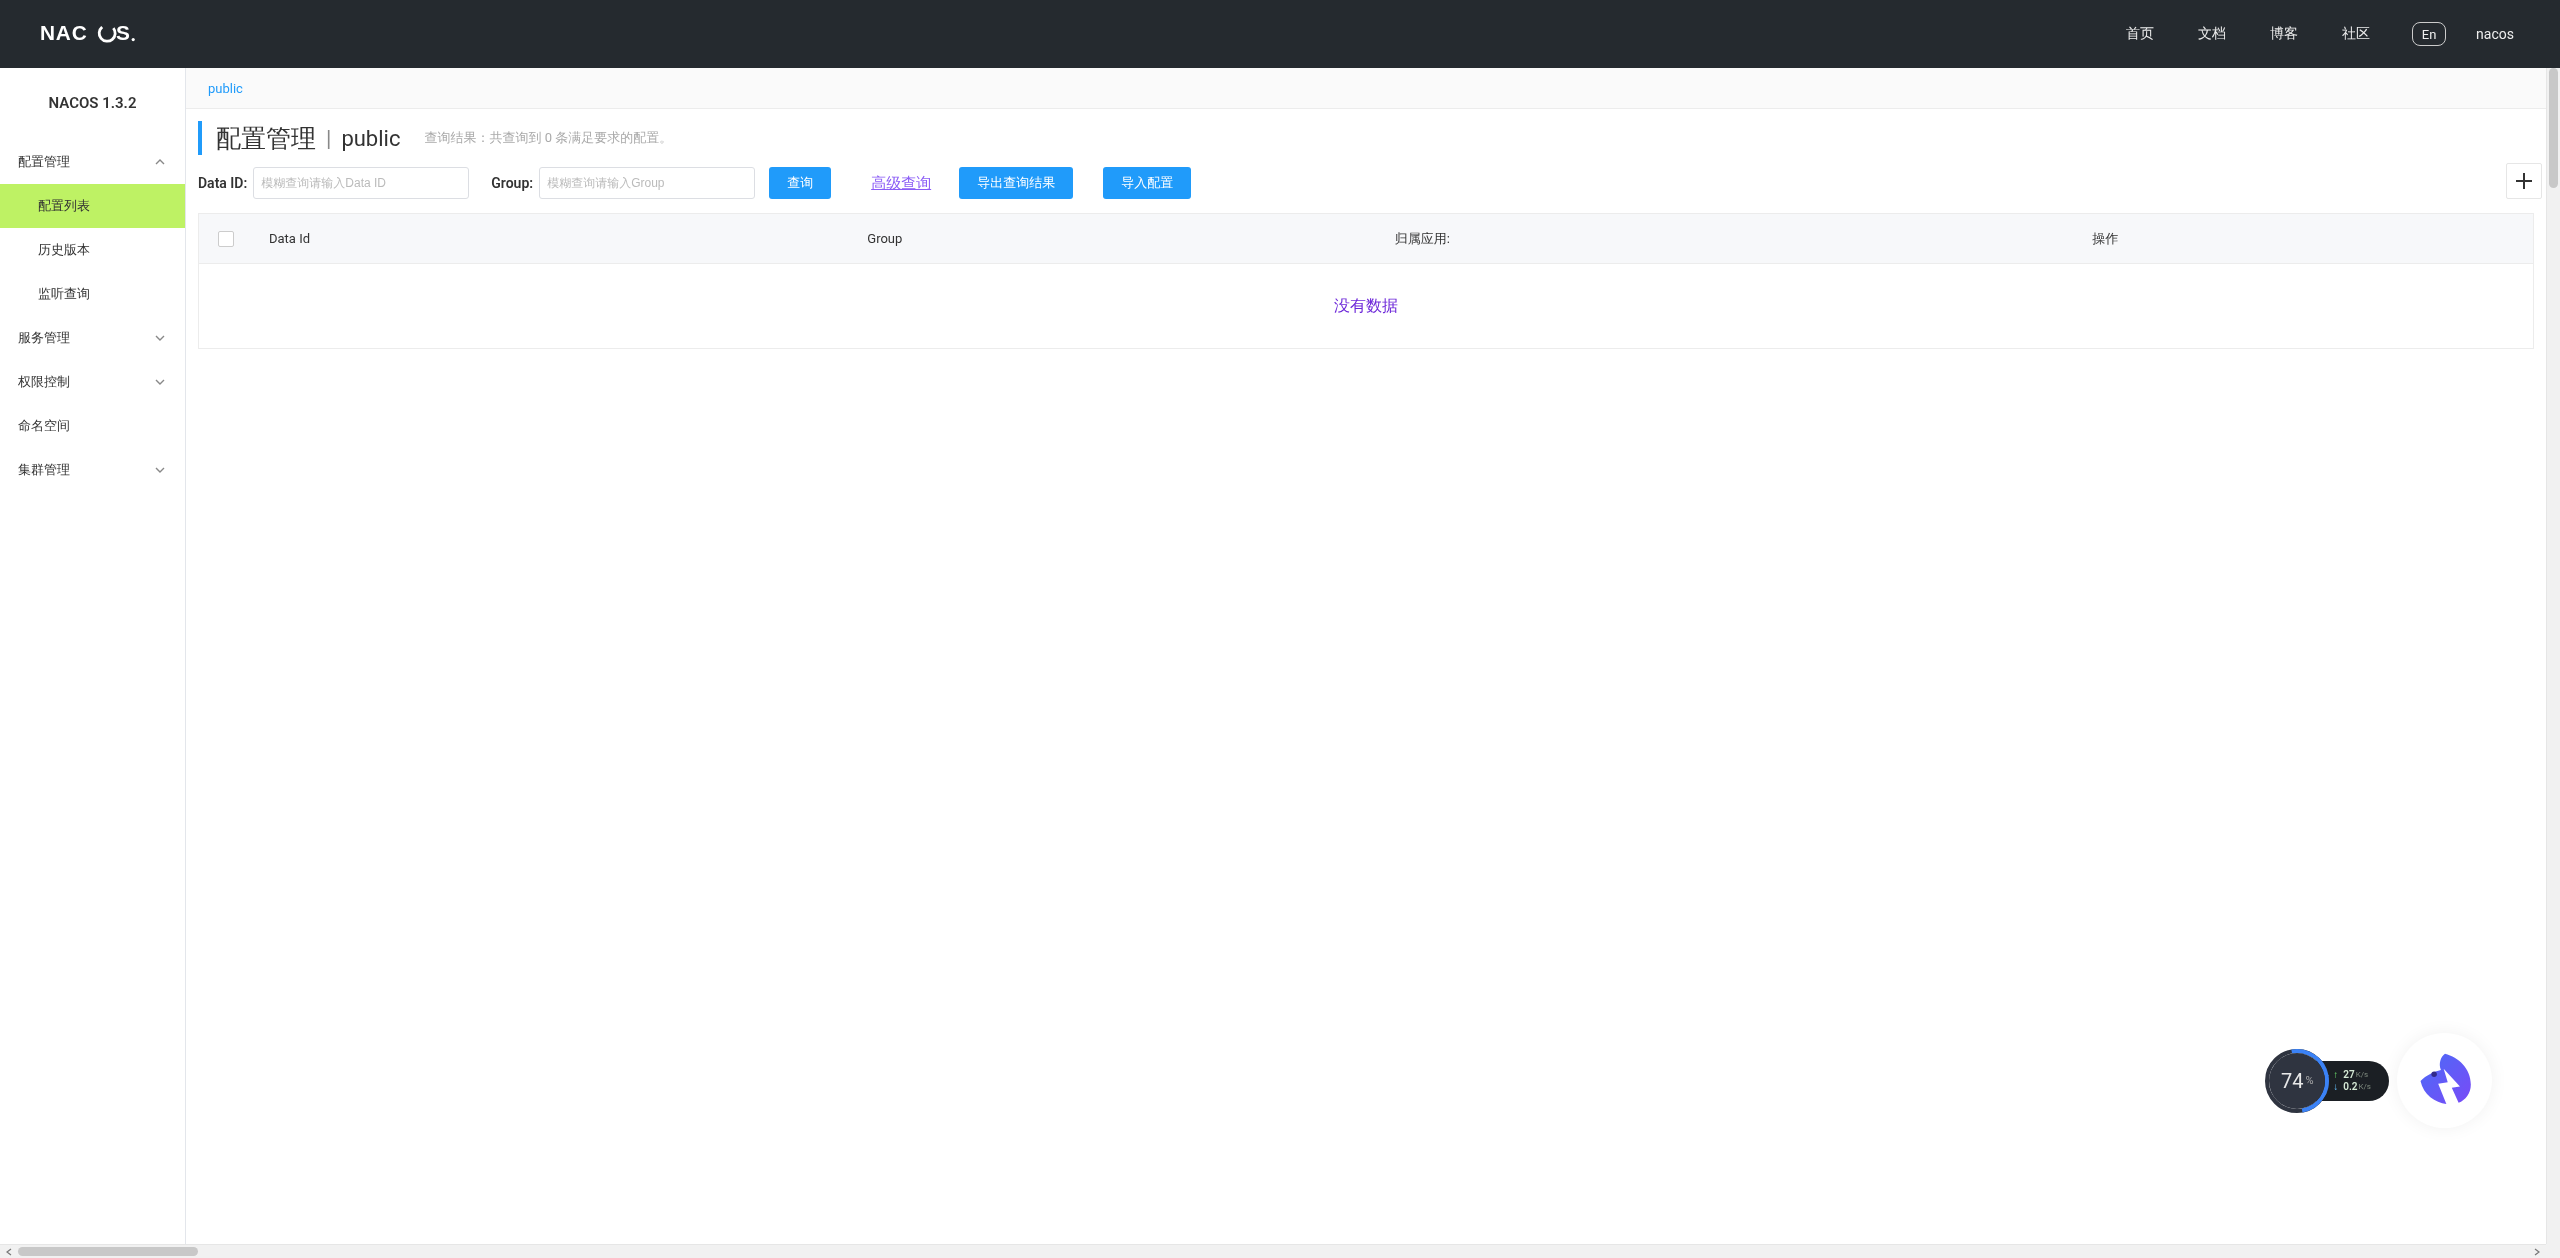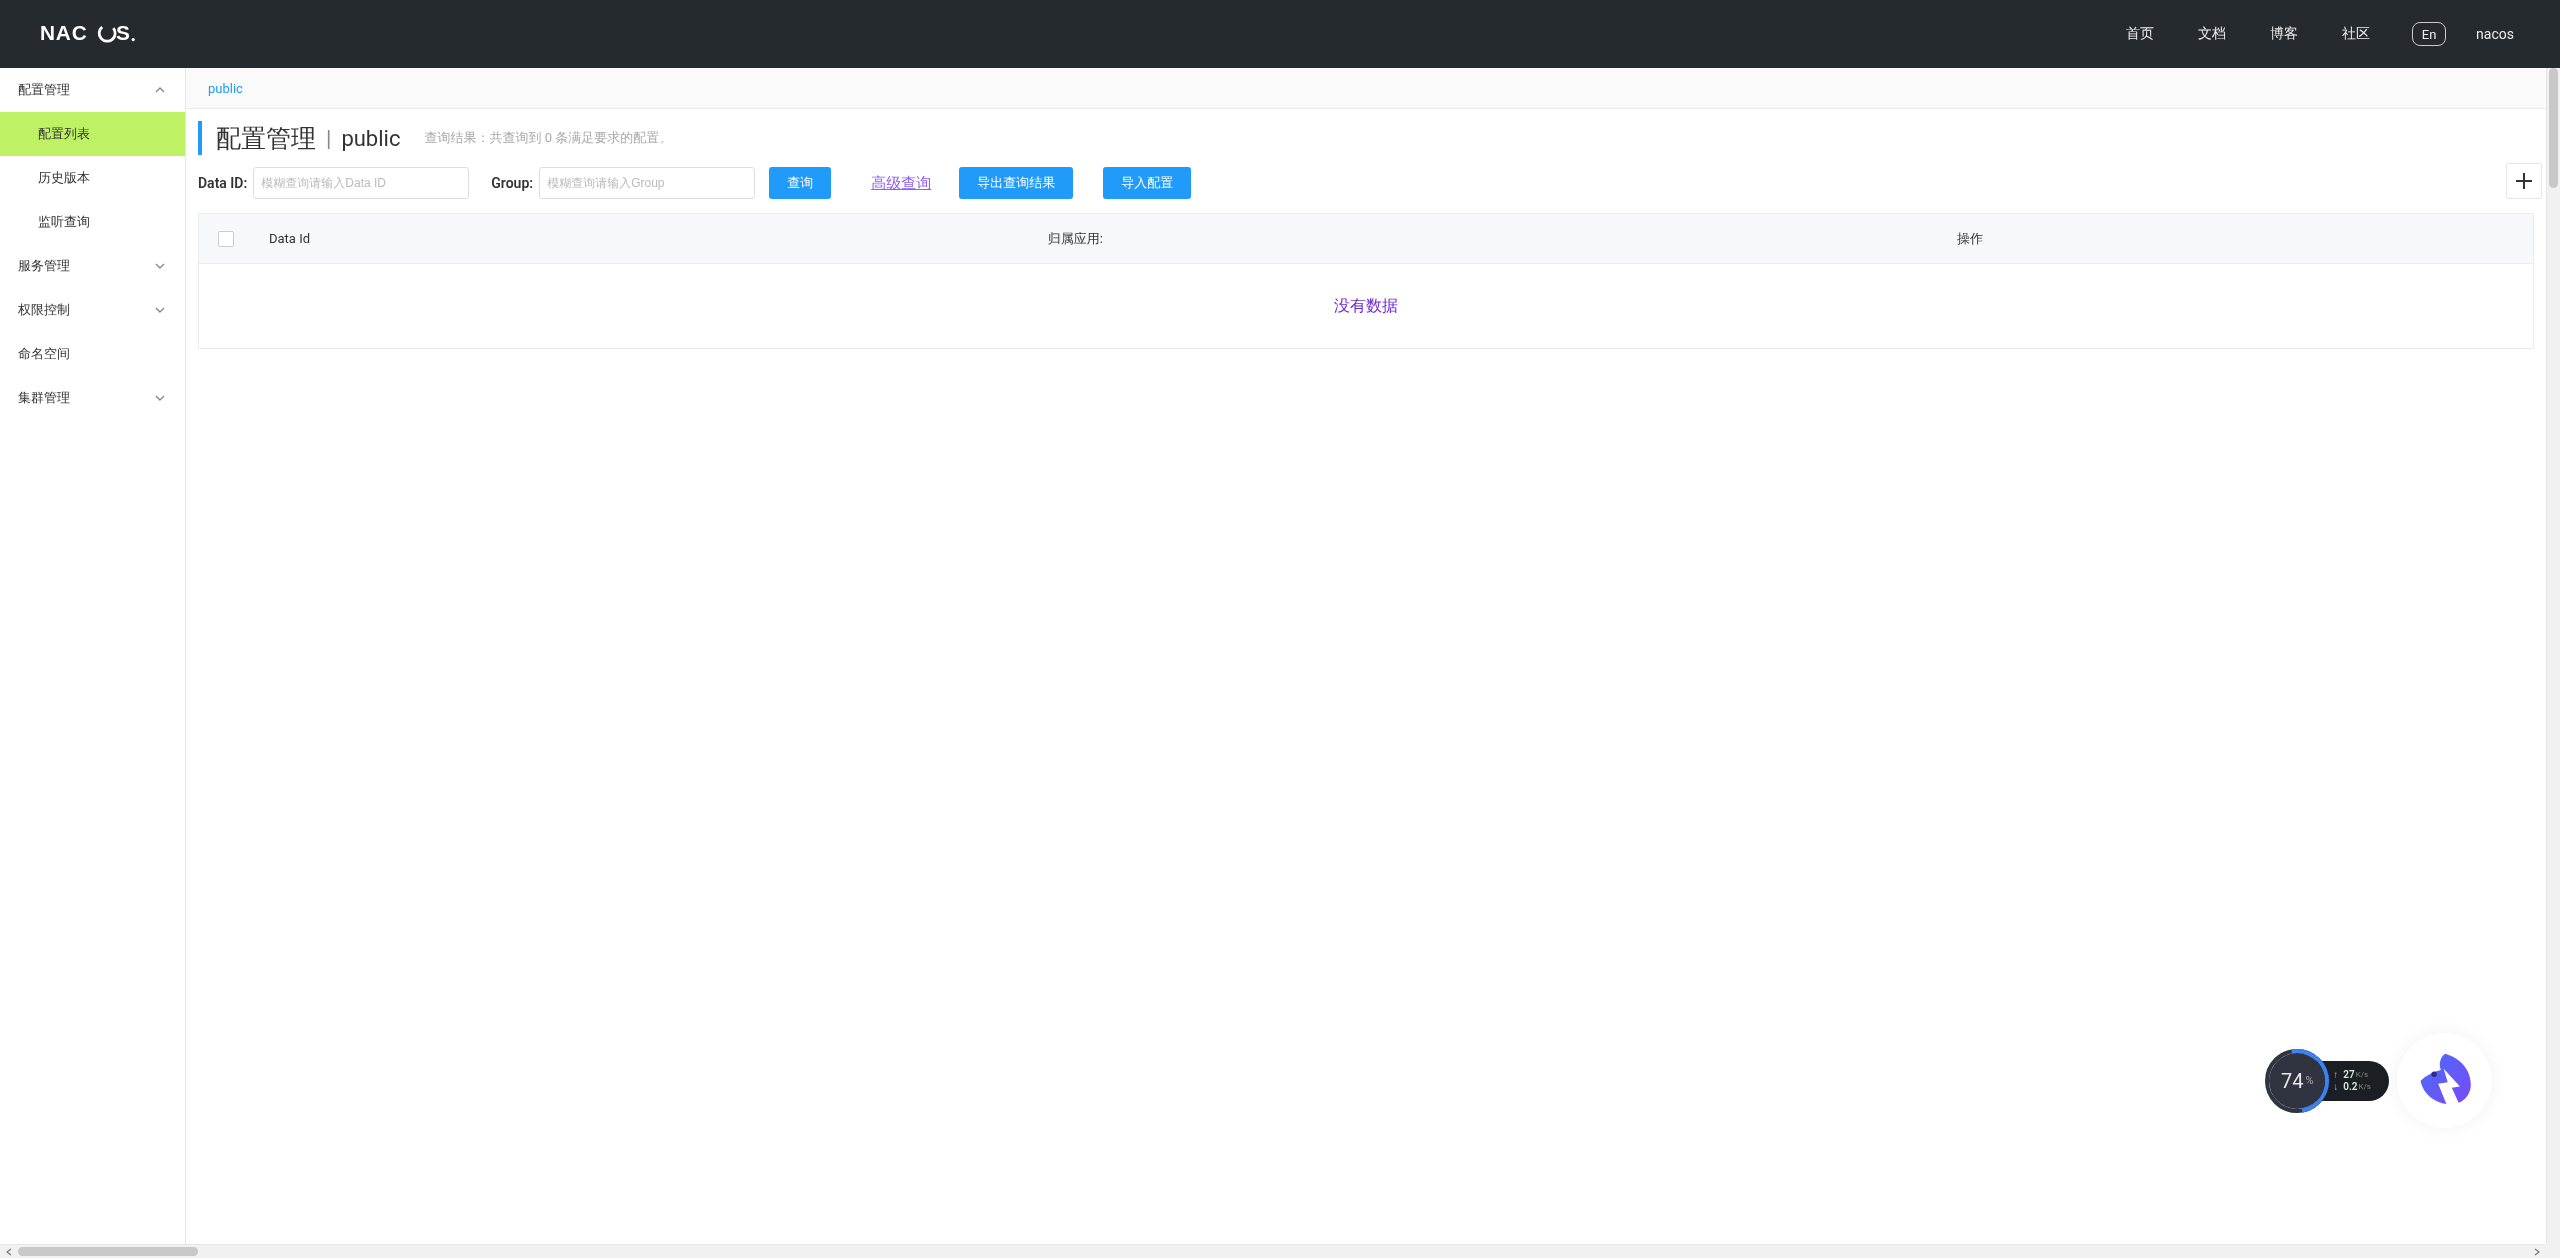--- a/index.html
+++ b/index.html
@@ -129,20 +129,21 @@
       <span class="nav-link">首页</span>
       <span class="nav-link">文档</span>
       <span class="nav-link">博客</span>
       <span class="nav-link">社区</span>
       <span class="lang-box">En</span>
       <span class="user-name">nacos</span>
     </div>
   </div>
 
   <div class="sidebar">
+    <div class="sidebar-title">NACOS 1.3.2</div>
 
     <div class="menu-item parent">
       <span>配置管理</span>
       <span class="chev">
         <svg width="10" height="10" viewBox="0 0 10 10">
             <path d="M1 7 L5 3 L9 7" stroke="#888" stroke-width="1.4" fill="none"></path>
           </svg>
       </span>
     </div>
     <div class="menu-item child active">配置列表</div>
@@ -214,20 +215,21 @@
         </span>
       </div>
     </div>
 
     <div class="table-wrap">
       <div class="tbl-head">
         <div class="th chk">
           <input type="checkbox" class="tbl-check" style="">
         </div>
         <div class="th c-dataid">Data Id</div>
+        <div class="th c-group">Group</div>
         <div class="th c-app">归属应用:</div>
         <div class="th c-op">操作</div>
       </div>
       <div class="tbl-empty">没有数据</div>
     </div>
   </div>
 
   <div class="v-scroll">
     <div class="thumb"></div>
   </div>

